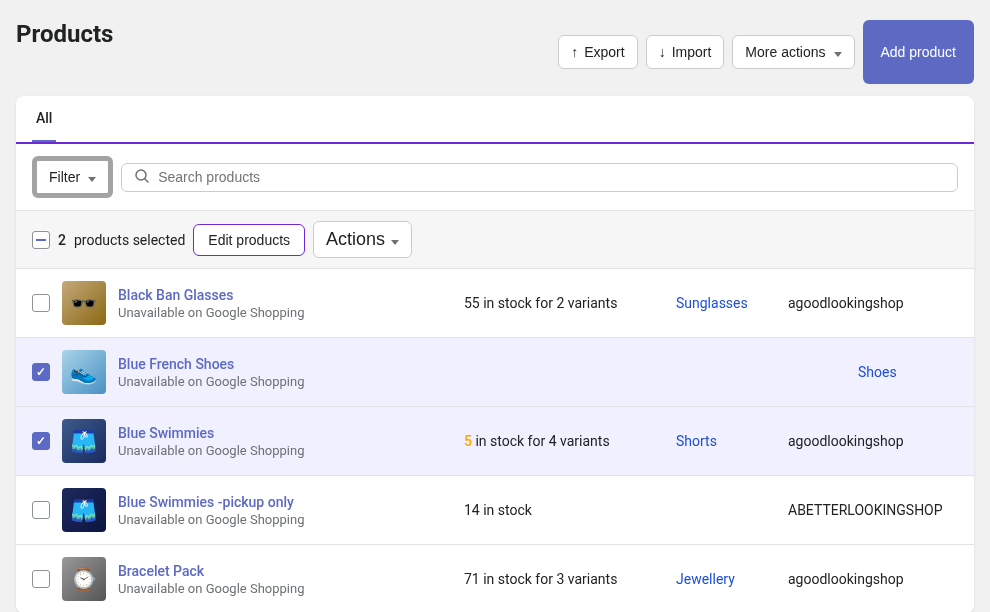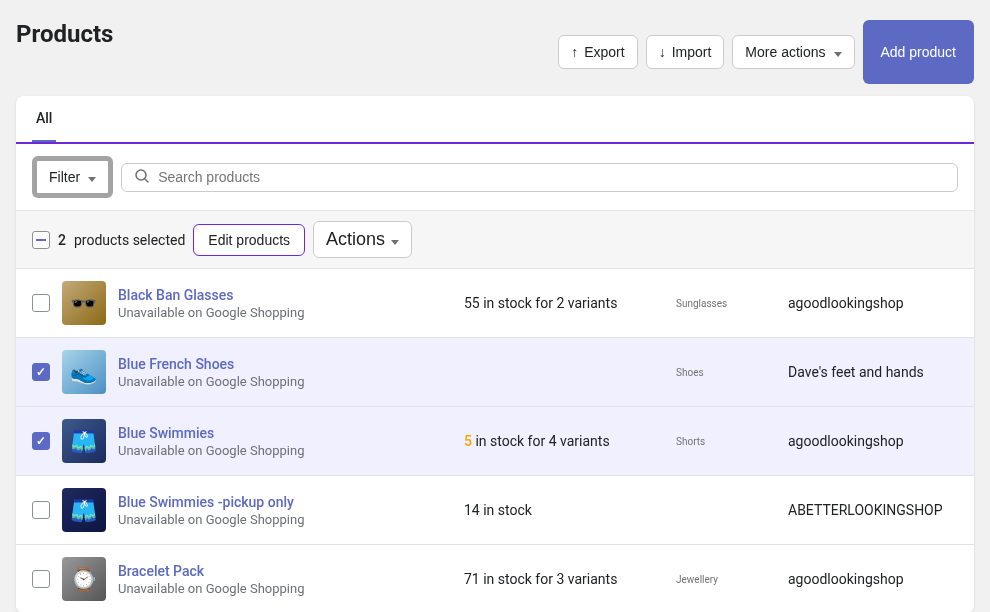--- a/index.html
+++ b/index.html
@@ -228,22 +228,22 @@
     }
     .stock-info {
       width: 200px;
       flex-shrink: 0;
       font-size: 14px;
     }
     .stock-warning { color: #ffa500; font-weight: 500; }
     .category-info {
       width: 100px;
       flex-shrink: 0;
-      font-size: 10px;
-      color: #737373;
+      font-size: 14px;
+      color: #1d4ed8;
     }
     .shop-info {
       width: 170px;
       flex-shrink: 0;
       font-size: 14px;
       color: #202223;
     }
     .chevron-down {
       display: inline-block;
       width: 0;
@@ -330,21 +330,20 @@
         <div class="product-row selected">
           <div class="checkbox-cell">
             <div class="checkbox checked"></div>
           </div>
           <div class="product-image" style="background: linear-gradient(135deg, rgb(168, 212, 232) 0%, rgb(74, 144, 196) 100%); font-size: 22px;">👟</div>
           <div class="product-info">
             <div class="product-name">Blue French Shoes</div>
             <div class="product-subtitle">Unavailable on Google Shopping</div>
           </div>
           <div class="category-info">Shoes</div>
-          <div class="shop-info">Dave's feet and hands</div>
         </div>
         <div class="product-row selected">
           <div class="checkbox-cell">
             <div class="checkbox checked"></div>
           </div>
           <div class="product-image" style="background: linear-gradient(135deg, rgb(61, 90, 138) 0%, rgb(26, 42, 94) 100%); font-size: 22px;">🩳</div>
           <div class="product-info">
             <div class="product-name">Blue Swimmies</div>
             <div class="product-subtitle">Unavailable on Google Shopping</div>
           </div>

